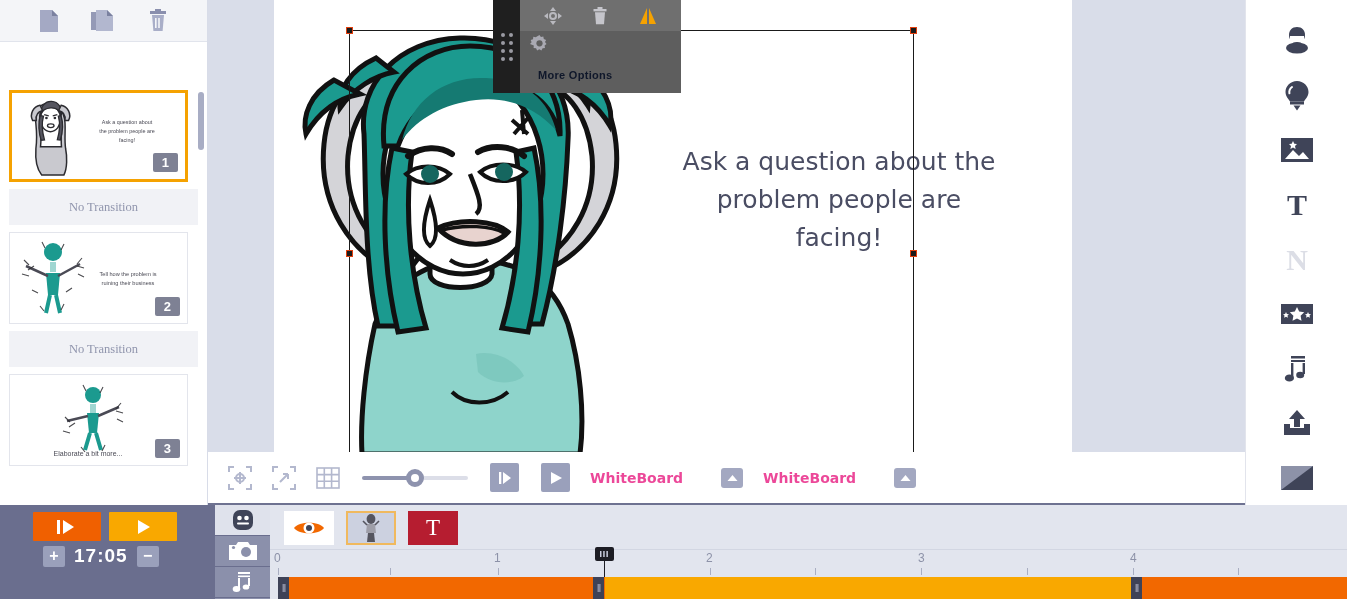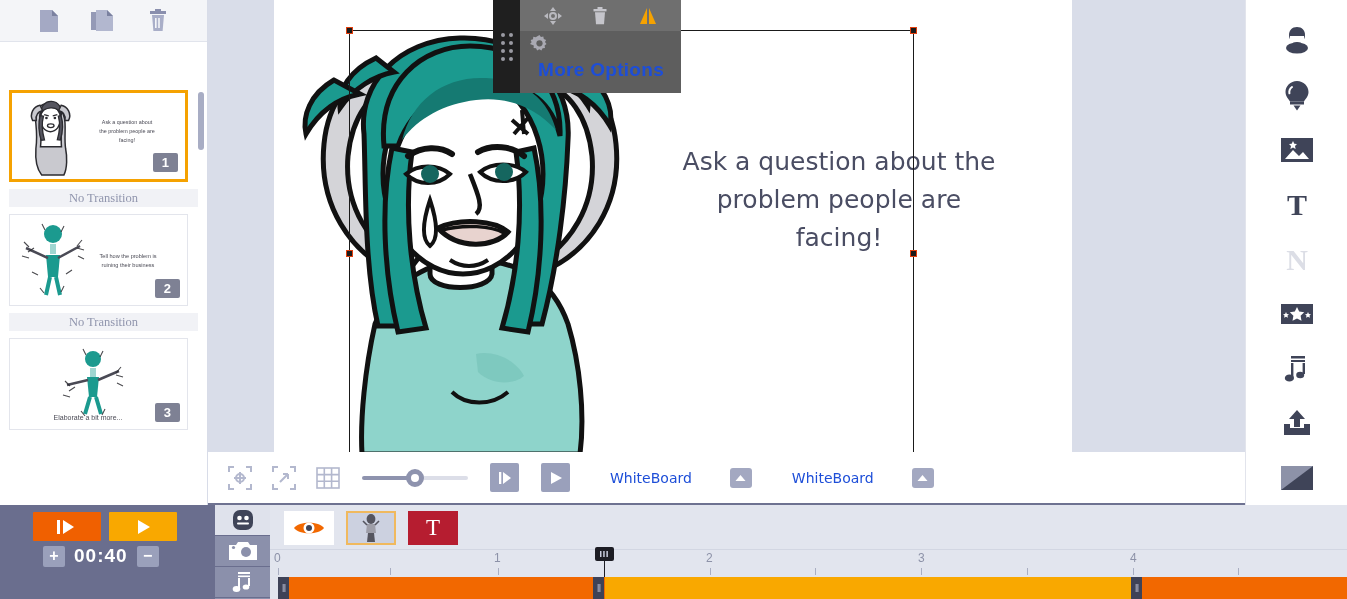--- a/index.html
+++ b/index.html
@@ -52,21 +52,21 @@
     background: #fff; border: 1px solid #e3e5ec;
     margin-bottom: 7px; overflow: hidden;
   }
   .scene-thumb.selected { border: 3px solid #f5a201; }
   .scene-badge {
     position: absolute; right: 7px; bottom: 7px;
     background: #7e8194; color: #fff; font-size: 13px; font-weight: bold;
     padding: 2px 9px; border-radius: 2px;
   }
   .transition-row {
-    height: 18px; margin-bottom: 7px;
+    height: 36px; margin-bottom: 7px;
     background: #f1f2f6; display: flex;
     align-items: center; justify-content: center;
     color: #9095ad; font-size: 12.5px;
     font-family: "Liberation Serif", serif;
     cursor: pointer;
   }
   #sidebar-scrollbar {
     position: absolute; right: 3px; top: 92px;
     width: 6px; height: 58px; border-radius: 3px;
     background: #a8adc4; cursor: pointer;
@@ -135,21 +135,21 @@
     position: absolute; left: 27px; top: 0; right: 0; height: 31px;
     background: #6f6f6f; display: flex; align-items: center;
     justify-content: space-around; padding: 0 8px;
   }
   #toolbar-row2 {
     position: absolute; left: 27px; top: 31px; right: 0; bottom: 0;
     background: #5e5e5e; padding-left: 10px; padding-top: 4px;
   }
   #more-options-label {
     position: absolute; left: 45px; bottom: 12px;
-    color: #1d4ed8; font-size: 19px; font-weight: bold;
+    color: #0f172a; font-size: 11px; font-weight: bold;
     letter-spacing: 0.3px; cursor: pointer; white-space: nowrap; margin-top: 28px;
   }
   .tb-icon { cursor: pointer; display:flex; align-items:center; }
 
   
   #canvas-controls {
     position: absolute; left: 208px; top: 452px;
     width: 1037px; height: 53px;
     background: #ffffff;
     display: flex; align-items: center;
@@ -164,21 +164,21 @@
   #zoom-slider .track-r { position:absolute; left:54px; top:8px; width:52px; height:4px;
     background:#dcdee8; border-radius:2px; }
   #zoom-slider .knob { position:absolute; left:44px; top:1px; width:18px; height:18px;
     border-radius:50%; background:#fff; border:5px solid #8e93ae; }
   .play-btn {
     margin-left: 22px; width: 29px; height: 29px; background: #9aa0bb;
     display: flex; align-items: center; justify-content: center; cursor: pointer;
     border-radius: 2px;
   }
   .wb-label {
-    margin-left: 40px; font-size: 14px; font-weight: normal; color: #1d4ed8;
+    margin-left: 20px; font-size: 14px; font-weight: bold; color: #ec4899;
     font-family: "DejaVu Sans", sans-serif;
   }
   .wb-chevron {
     margin-left: 38px; width: 22px; height: 20px; background: #a3a8c1;
     display:flex; align-items:center; justify-content:center;
     border-radius: 3px; cursor: pointer;
   }
 
   
   #right-sidebar {
@@ -646,21 +646,21 @@
           </svg>
         </span>
         <span class="big-play" id="play-scene">
           <svg width="26" height="18" viewBox="0 0 26 18">
               <path d="M8 2l12 7-12 7z" fill="#fff"></path>
             </svg>
         </span>
       </div>
       <div id="tl-time-row">
         <span class="time-btn">+</span>
-        <span id="tl-time">00:40</span>
+        <span id="tl-time">17:05</span>
         <span class="time-btn">−</span>
       </div>
     </div>
 
     <div id="track-rail">
       <div class="rail-item active">
         <svg width="26" height="22" viewBox="0 0 26 22">
           <rect x="3" y="1" width="20" height="20" rx="7" fill="#3f4458"></rect>
           <circle cx="9.5" cy="9" r="2.3" fill="#fff"></circle>
           <circle cx="16.5" cy="9" r="2.3" fill="#fff"></circle>

